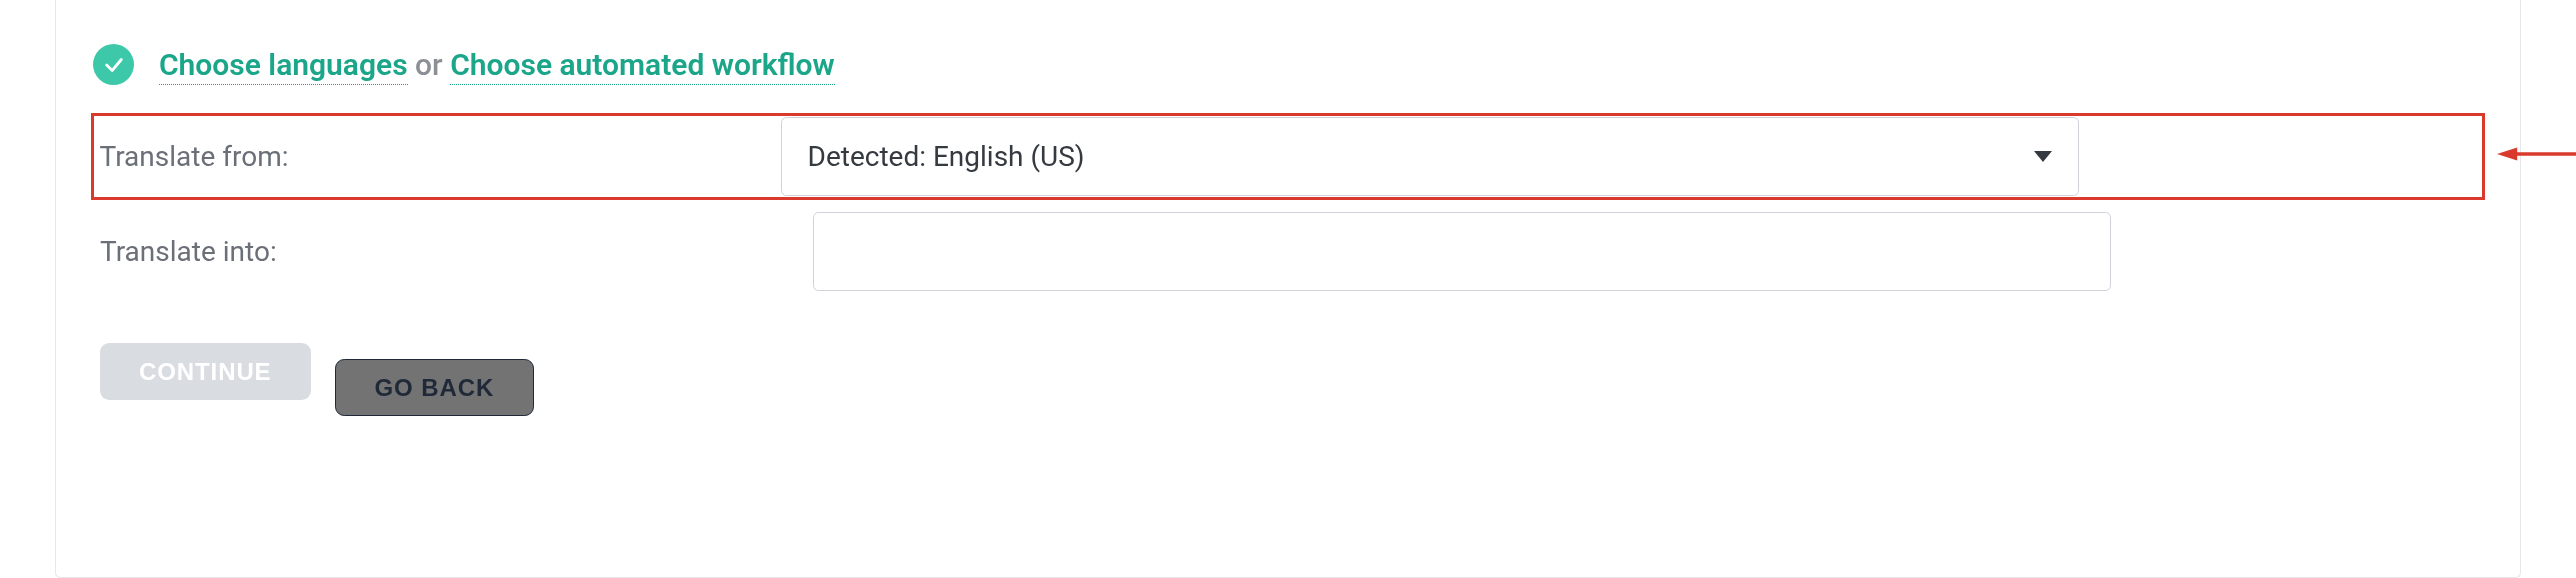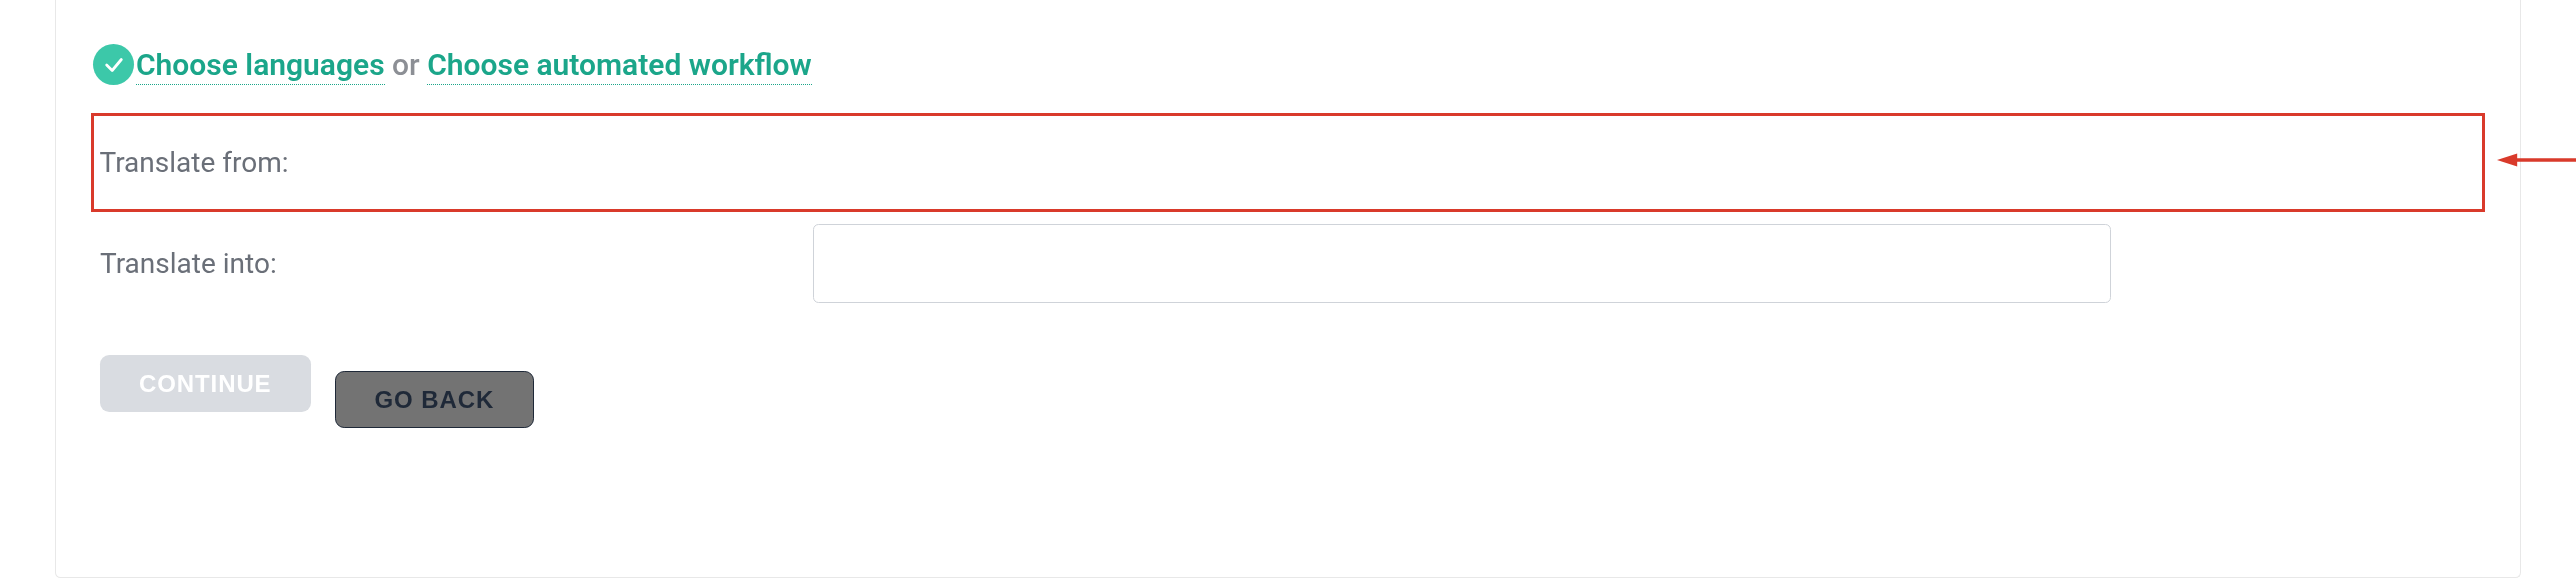--- a/index.html
+++ b/index.html
@@ -18,21 +18,21 @@
       bottom: 0;
       border: 0.9px solid #e8e8e8;
       border-top: none;
       border-radius: 0 0 5.5px 5.5px;
       padding-bottom: 18.4px;
       background: #fff;
     }
     .header-row {
       display: flex;
       align-items: center;
-      gap: 2px;
+      gap: 25px;
       padding: 44px 37px 18.4px 37px;
     }
     .check-circle {
       width: 41px;
       height: 41px;
       border-radius: 50%;
       background: #3cc8a9;
       display: flex;
       align-items: center;
       justify-content: center;
@@ -48,21 +48,21 @@
       color: #1ba68a;
       border-bottom: 1.8px dotted #1ba68a;
       cursor: pointer;
       padding-bottom: 1.8px;
     }
     .header-sep { color: #8c8f95; font-weight: 500; }
     .highlight-row {
       position: relative;
       border: 3.7px solid #d93a2b;
       margin: 9.2px 35px 5.5px 35px;
-      height: 99px;
+      height: 87px;
     }
     .row-inner {
       display: flex;
       align-items: center;
       height: 100%;
       padding: 0 5.5px;
     }
     .row-normal {
       display: flex;
       align-items: center;
@@ -162,20 +162,26 @@
     <div class="header-text">
       <span class="header-link">Choose languages</span>
       <span class="header-sep">or</span>
       <span class="header-link">Choose automated workflow</span>
     </div>
   </div>
 
   <div class="highlight-row">
     <div class="row-inner">
       <div class="label">Translate from:</div>
+      <div class="select-wrap">
+        <div class="select-box">
+          <span>Detected: English (US)</span>
+          <span class="select-caret"></span>
+        </div>
+      </div>
     </div>
     <div class="arrow-annot">
       <svg width="147" height="18.4" viewBox="0 0 160 20">
         <line x1="20" y1="10" x2="160" y2="10" stroke="#d93a2b" stroke-width="4"></line>
         <polygon points="0,10 22,3 22,17" fill="#d93a2b"></polygon>
       </svg>
     </div>
   </div>
 
   <div class="row-normal">

